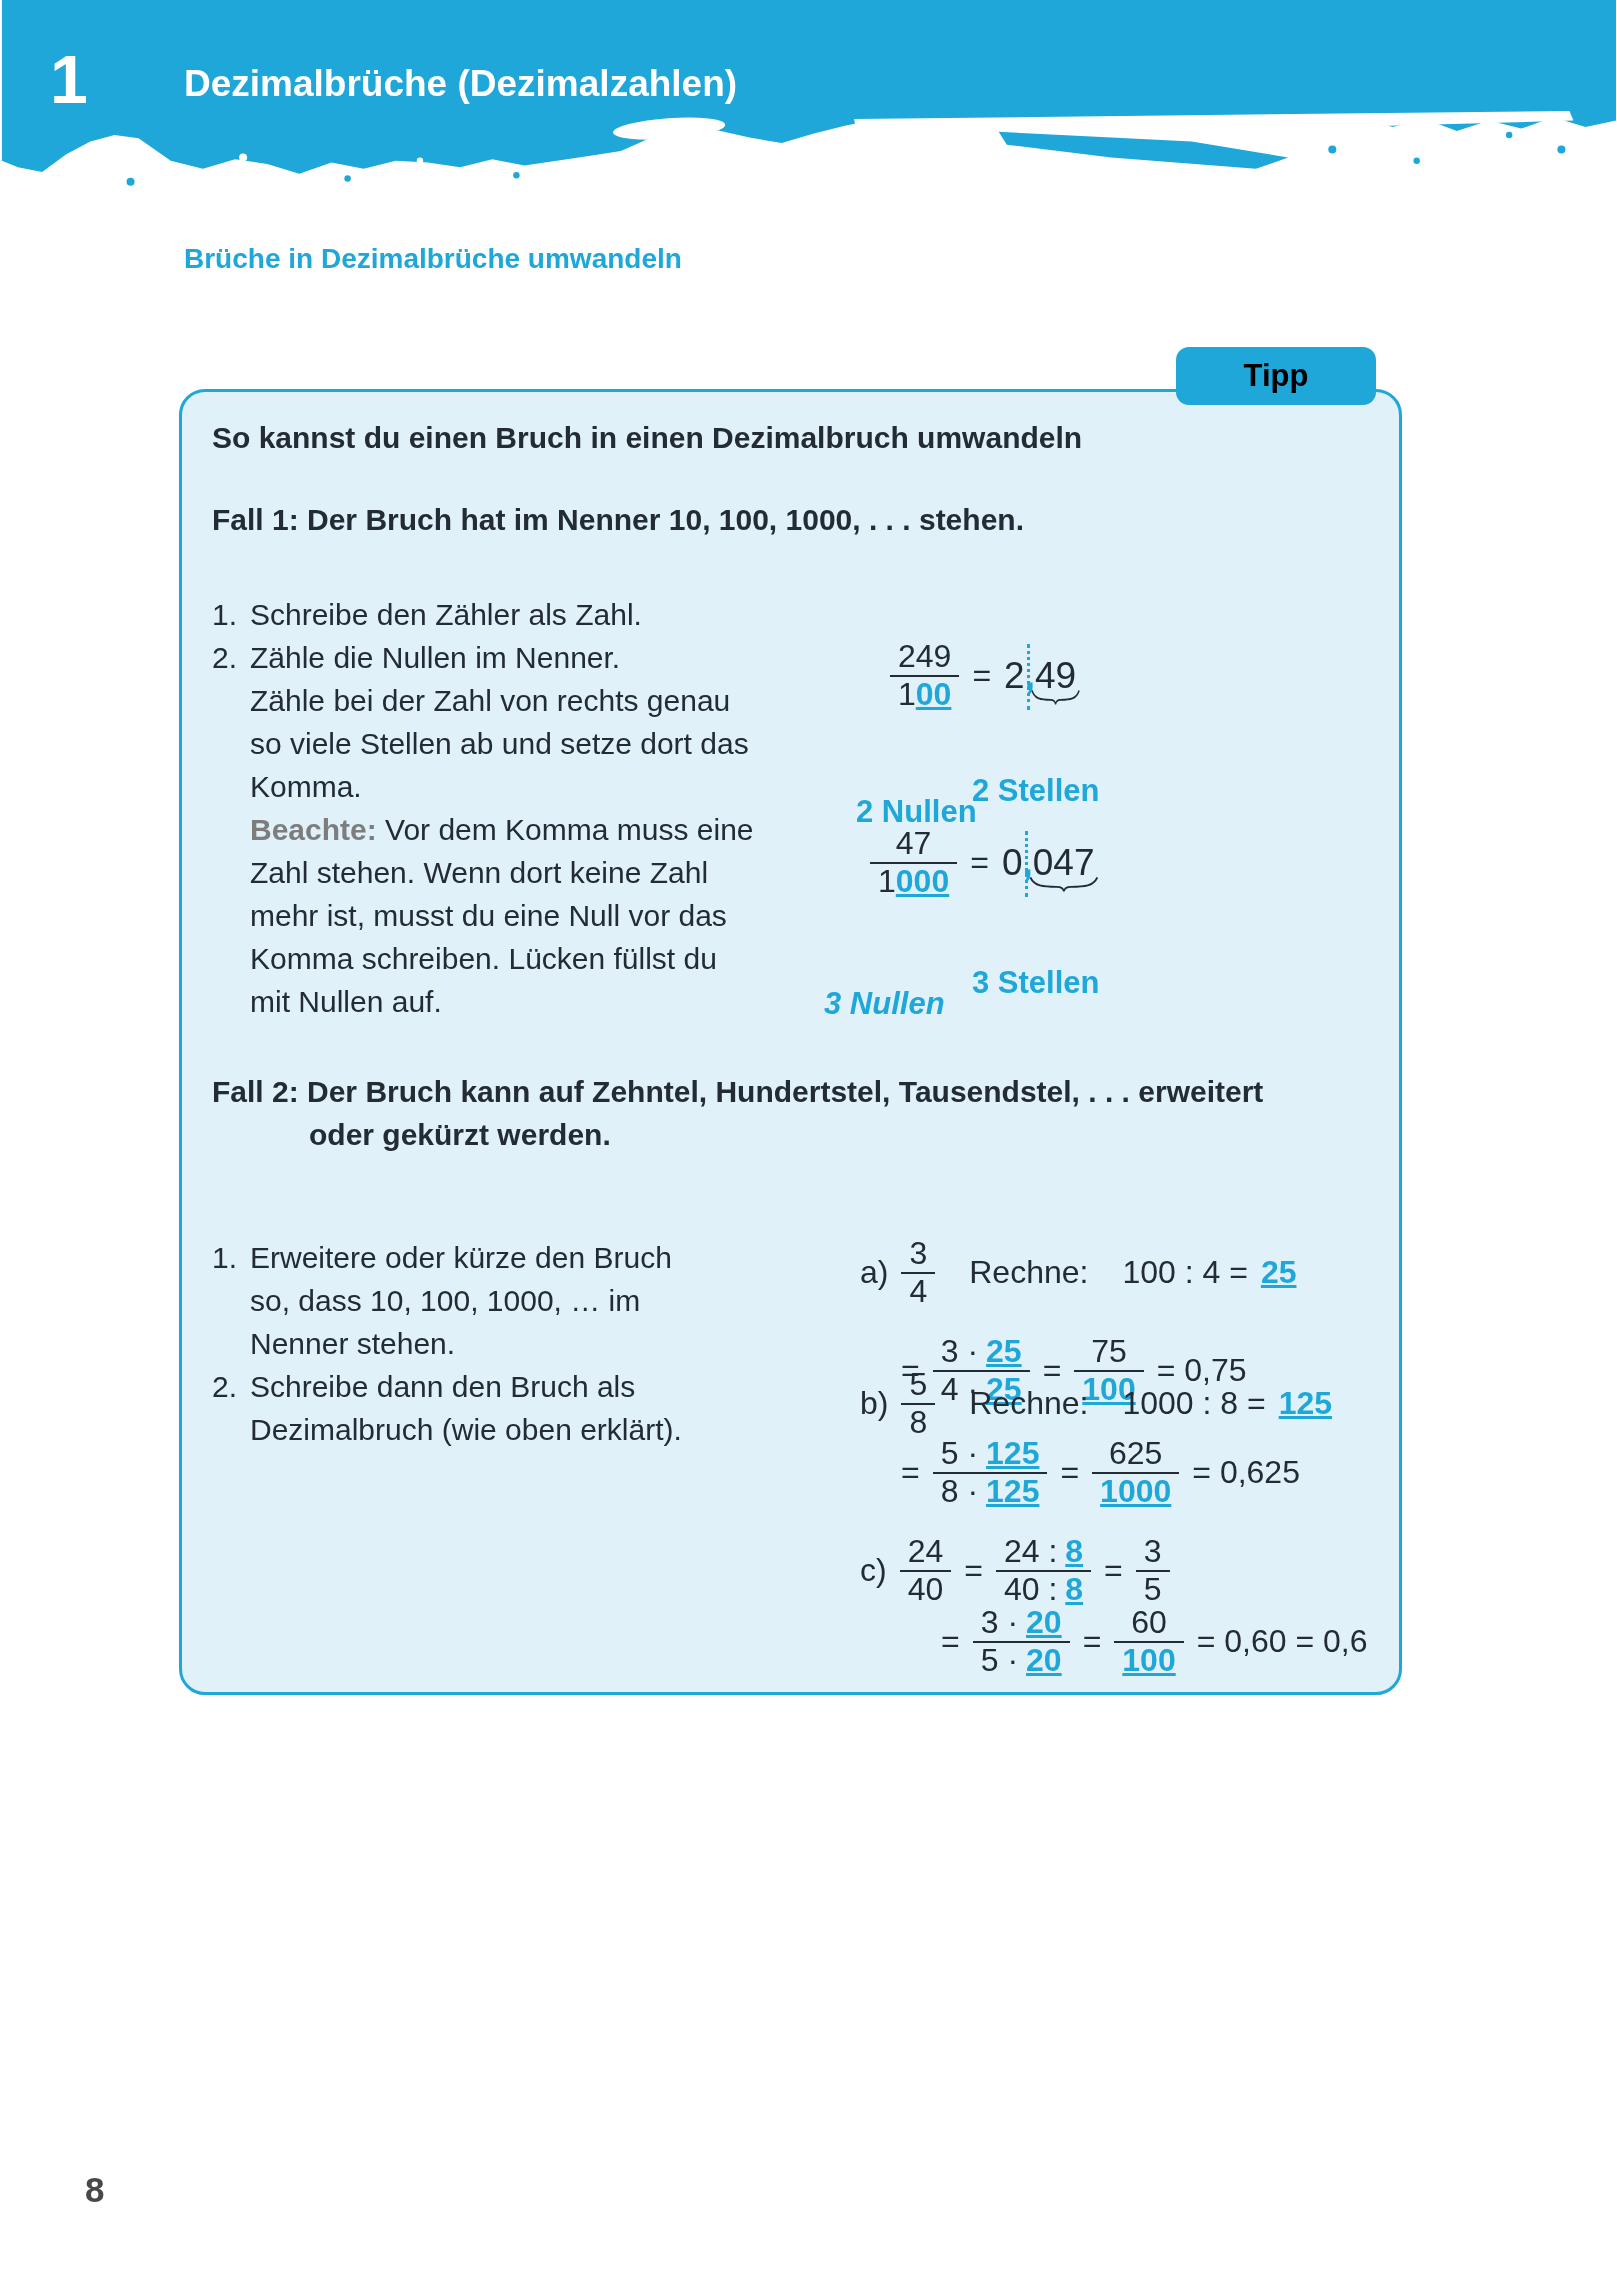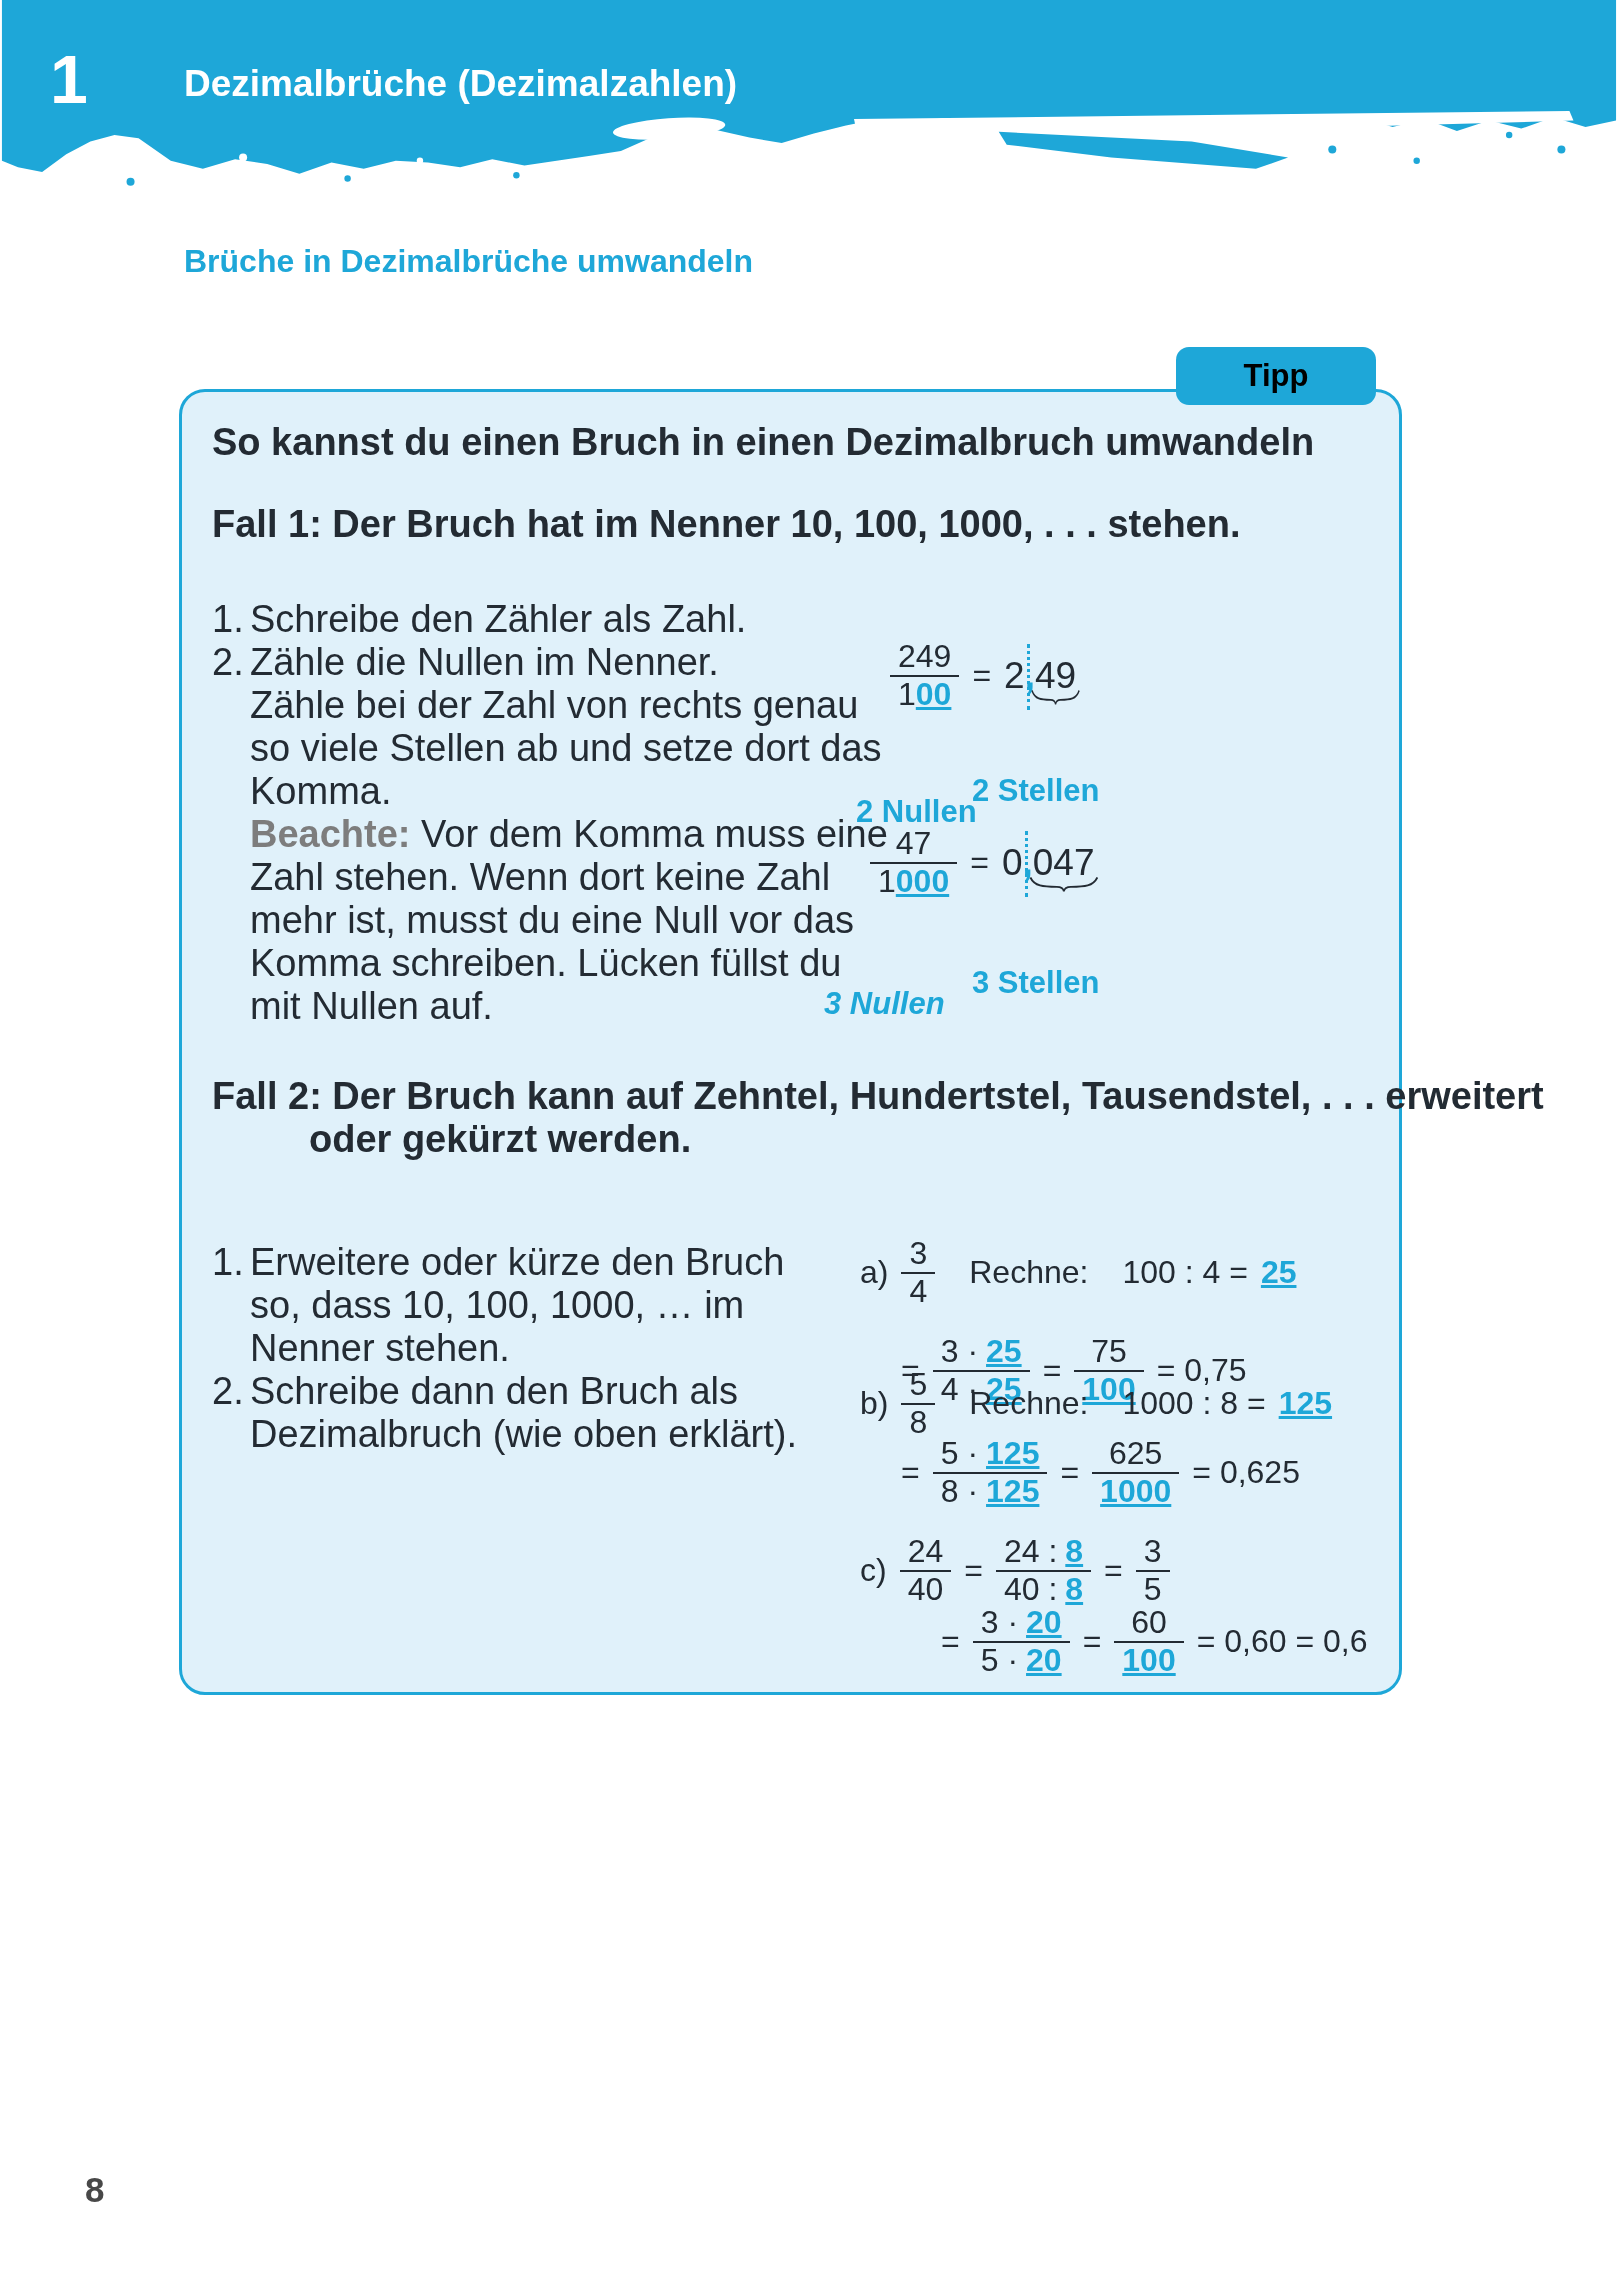--- a/index.html
+++ b/index.html
@@ -7,30 +7,30 @@
          font-family:"Liberation Sans","DejaVu Sans",sans-serif; color:#232b33; overflow:hidden;}
   .abs {position:absolute;}
   .nowrap {white-space:nowrap;}
   .cy {color:#1ea7d8; font-weight:700;text-decoration:underline;}
   .grayb {color:#7d7d7d; font-weight:700;}
 
   
   .band {left:0; top:0; z-index:0;}
   .chapnum {left:50px; top:40px; font-size:68px; font-weight:700; color:#ffffff; z-index:1;}
   .chaptitle {left:184px; top:63px; font-size:37px; font-weight:700; color:#ffffff; z-index:1; white-space:nowrap;}
-  .pagetitle {left:184px; top:243px; font-size:32px; font-weight:700; color:#1ea7d8; white-space:nowrap;}
+  .pagetitle {left:184px; top:243px; font-size:28px; font-weight:700; color:#1ea7d8; white-space:nowrap;}
 
   
   .tiptab {left:1176px; top:347px; width:200px; height:58px; background:#1ea7d8; border-radius:13px;
            display:flex; align-items:center; justify-content:center;
            font-size:31px; font-weight:700; color:#000000; z-index:3;}
   .tipbox {left:179px; top:389px; width:1217px; height:1300px; background:#e0f1fa;
            border:3.2px solid #1ea7d8; border-radius:26px; z-index:1;}
 
-  .content {z-index:2; font-size:38px;}
+  .content {z-index:2; font-size:30px;}
   .hbold {font-weight:700;}
   .bsp {font-size:32px; color:#7d7d7d; font-weight:700;}
 
   .list .line {height:43px; white-space:nowrap;}
   .marker {display:inline-block; width:38px;}
   .indent2 {padding-left:97px;}
   .line {height:43px; white-space:nowrap;}
 
   
   .exrow {display:flex; align-items:center; gap:13px; font-size:32px; z-index:2; white-space:nowrap;}

